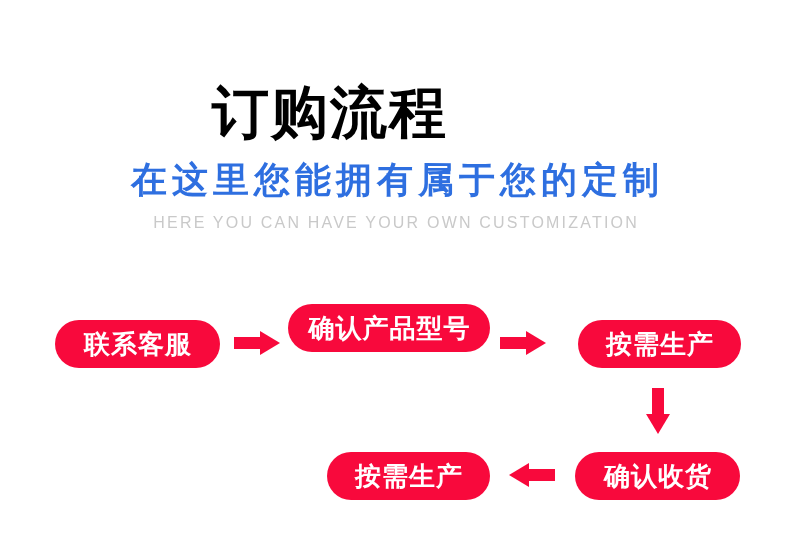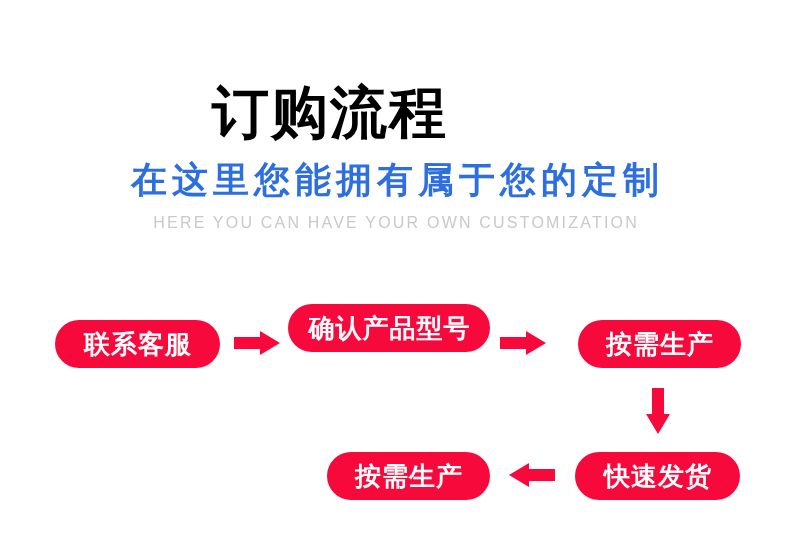--- a/index.html
+++ b/index.html
@@ -172,21 +172,21 @@
         <span class="head"></span>
     </div>
 
     <div class="pill" style="left:578px; top:320px; width:163px;">按需生产</div>
 
     <div class="arrow down" style="left:645px; top:388px; width:26px; height:48px;">
       <span class="shaft"></span>
         <span class="head"></span>
     </div>
 
-    <div class="pill" style="left:575px; top:452px; width:165px;">快速发货</div>
+    <div class="pill" style="left:575px; top:452px; width:165px;">确认收货</div>
 
     <div class="arrow left" style="left:505px; top:462px; width:50px; height:26px;">
       <span class="shaft"></span>
         <span class="head"></span>
     </div>
 
     <div class="pill" style="left:327px; top:452px; width:163px;">按需生产</div>
 
   </div>
 

